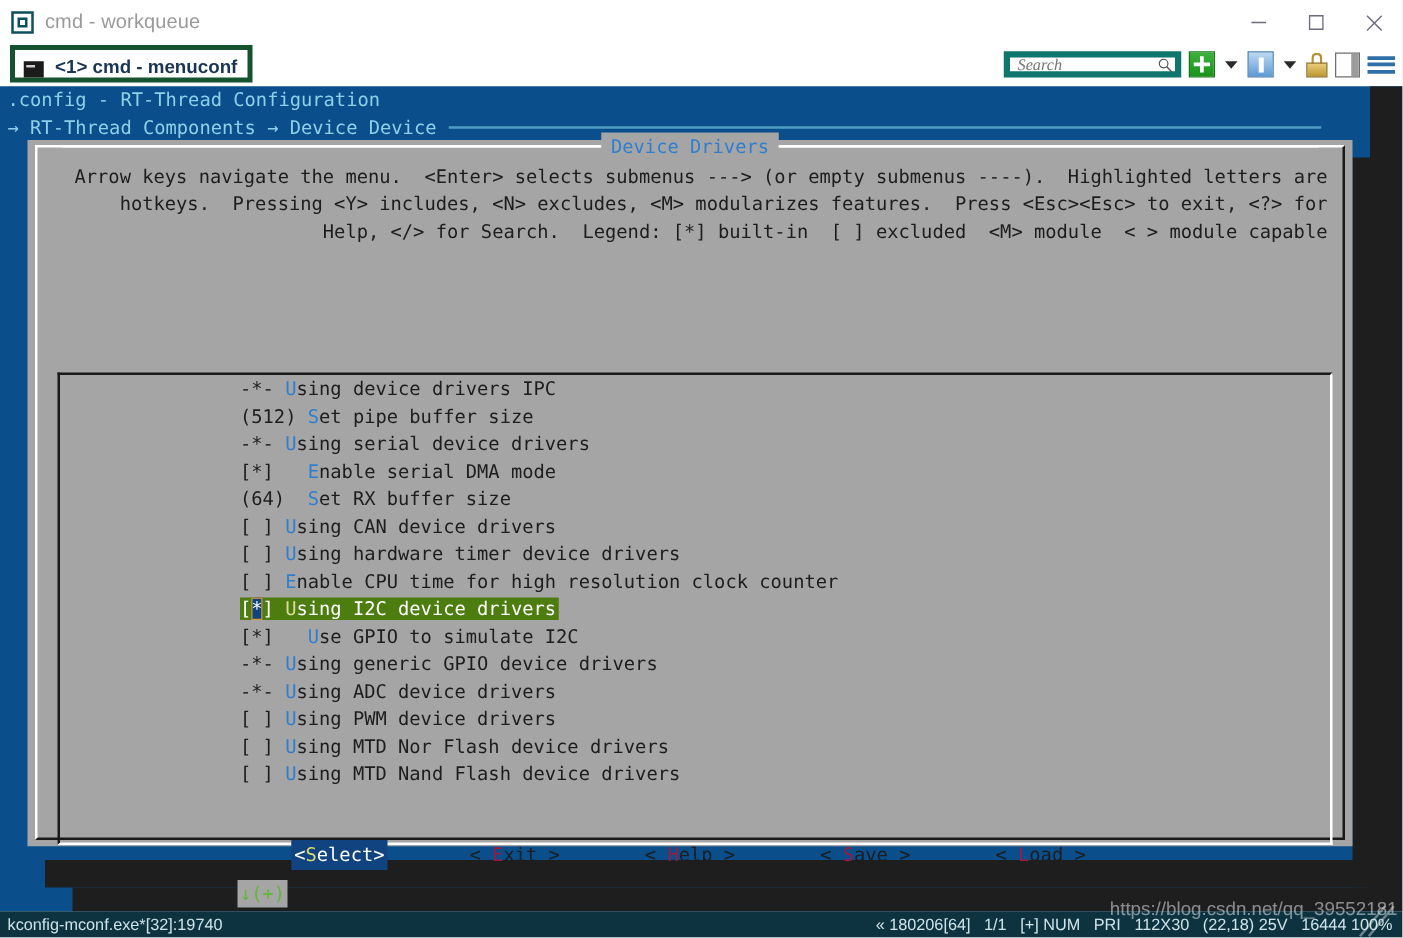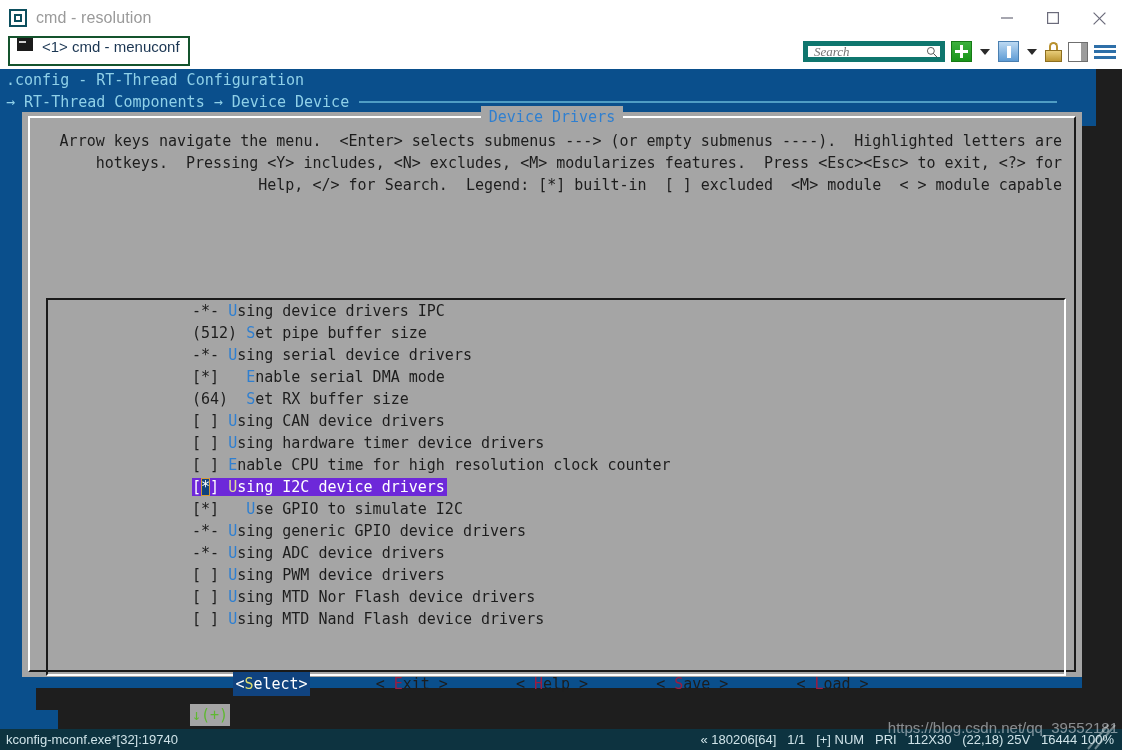--- a/index.html
+++ b/index.html
@@ -58,25 +58,26 @@
   .tabstrip {
     position: absolute; left: 0; top: 36px;
     width: 1122px; height: 33px;
     background: #ffffff;
     display: flex; align-items: flex-start;
   }
   .tab {
     margin-left: 8px;
     height: 30px;
     min-width: 170px;
-    border: 2px solid #14532d;
-    background: #ffffff;
-    display: flex; align-items: flex-start;
+    border: 4px solid #14532d;
+    background: #ffffff;
+    display: flex; align-items: flex-end;
     padding: 0 8px 0 7px;
     box-sizing: border-box;
+    font-weight: bold;
   }
   .tab-icon {
     width: 16px; height: 13px;
     background: #1b1b1b;
     margin-right: 9px;
     position: relative;
     flex: none;
   }
   .tab-icon::after {
     content: "";
@@ -300,21 +301,21 @@
     font-size: 15px;
     color: #1d1d1d;
     padding-left: 144px;
     box-sizing: border-box;
   }
   .listrow .hot { color: #2f7fd0; }
   .listrow.sel {
     background: transparent;
   }
   .listrow.sel .selwrap {
-    background: #6d28d9;
+    background: #4d7c0f;
     color: #ffffff;
     padding-right: 2px;
   }
   .listrow.sel .hot { color: #dcdc9a; }
   .cursorbox {
     outline: 1px solid #d39a3a;
     outline-offset: -1px;
     background: #10437f;
   }
 
@@ -386,21 +387,21 @@
     pointer-events: none;
   }
 </style>
 </head>
 <body>
 
 <div id="app">
 
   <div class="titlebar">
     <div class="titlebar-icon"></div>
-    <div class="titlebar-title">cmd - resolution</div>
+    <div class="titlebar-title">cmd - workqueue</div>
     <div class="win-btns">
       <div class="win-btn">
         <svg width="12" height="12" viewBox="0 0 12 12">
             <line x1="0" y1="6" x2="12" y2="6" stroke="#6b6b7b" stroke-width="1.2"></line>
           </svg>
       </div>
       <div class="win-btn">
         <svg width="12" height="12" viewBox="0 0 12 12">
             <rect x="0.6" y="0.6" width="10.8" height="10.8" fill="none" stroke="#6b6b7b" stroke-width="1.2"></rect>
           </svg>

